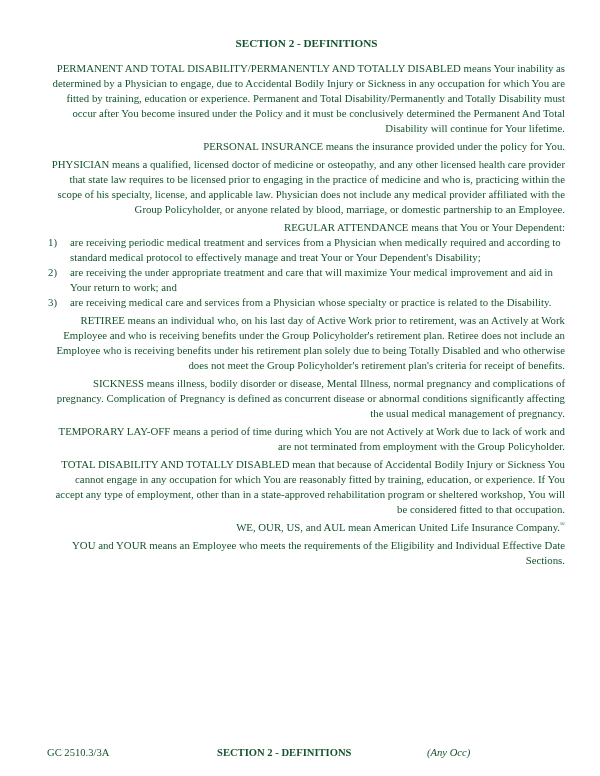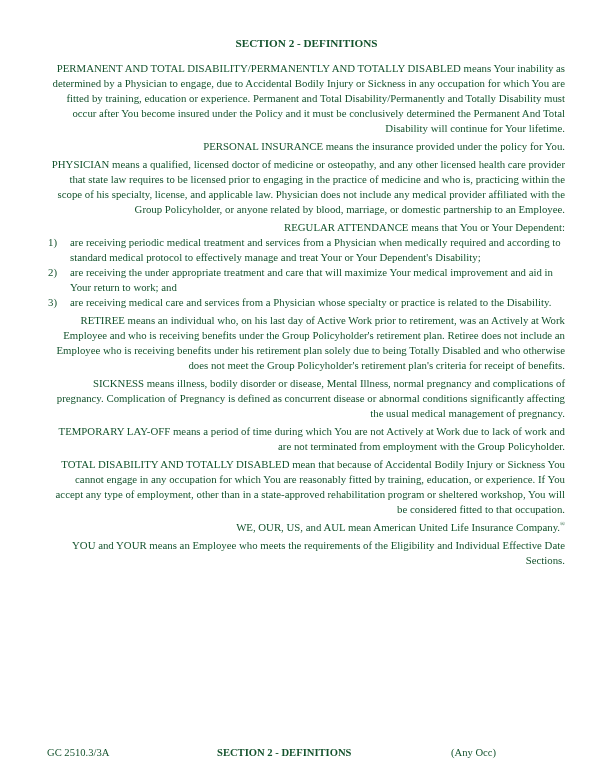--- a/index.html
+++ b/index.html
@@ -70,22 +70,23 @@
     top: 0;
   }
   .footer-center {
     position: absolute;
     left: 217px;
     top: 0;
     font-weight: bold;
   }
   .footer-right {
     position: absolute;
-    left: 451px;
+    left: 427px;
     top: 0;
+    font-style: italic;
   }
 </style>
 </head>
 <body>
 
 <div class="page">
 
   <div class="doc-body">
 
     <div class="doc-title">

